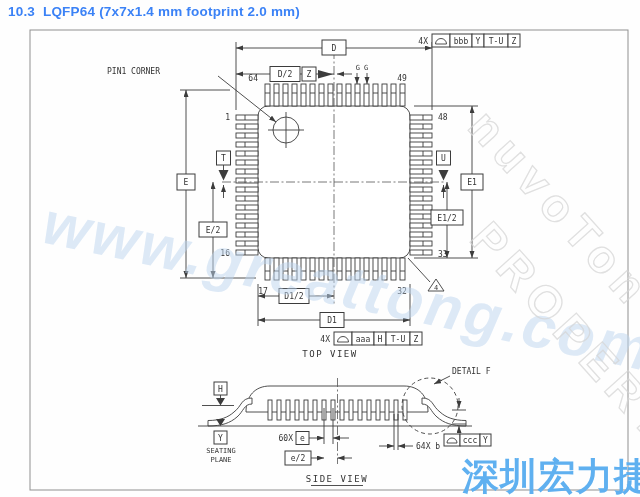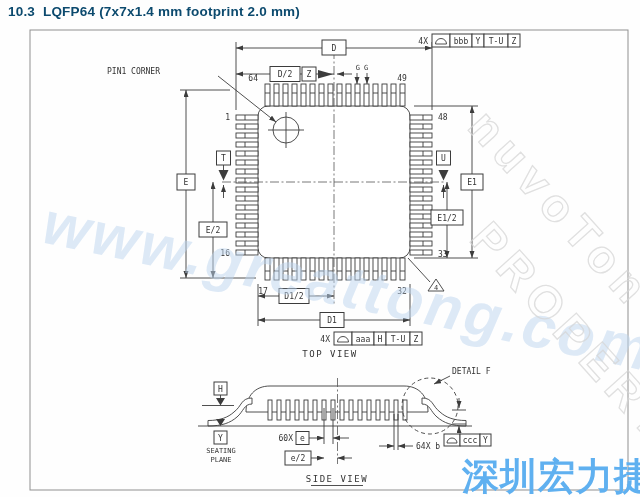--- a/index.html
+++ b/index.html
@@ -1,18 +1,18 @@
 <!DOCTYPE html>
 <html><head>
 <meta charset="utf-8">
 <style>
   html,body{margin:0;padding:0;background:#fff;}
   .page{position:relative;width:640px;height:497px;background:#fefefe;overflow:hidden;
         font-family:"Liberation Sans",sans-serif;}
-  .title{position:absolute;left:8px;top:4px;font-size:13.5px;font-weight:bold;color:#0c4a6e;
+  .title{position:absolute;left:8px;top:4px;font-size:13.5px;font-weight:bold;color:#3b82f6;
          letter-spacing:.2px;white-space:pre;}
   svg{position:absolute;left:0;top:0;}
   .t  {font-family:"DejaVu Sans Mono",monospace;font-size:8px;fill:#333;}
   .t7 {font-family:"DejaVu Sans Mono",monospace;font-size:7px;fill:#333;}
   .t9 {font-family:"DejaVu Sans Mono",monospace;font-size:9px;fill:#333;letter-spacing:1.5px;}
   .mid{text-anchor:middle;} .end{text-anchor:end;}
   .ln {stroke:#3c3c3c;stroke-width:.9;fill:none;}
   .fw {stroke:#3c3c3c;stroke-width:.9;fill:#fff;}
   .bx {stroke:#3c3c3c;stroke-width:1;fill:#fff;}
   .cl {stroke:#555;stroke-width:.8;fill:none;stroke-dasharray:9 2.5 2 2.5;}

